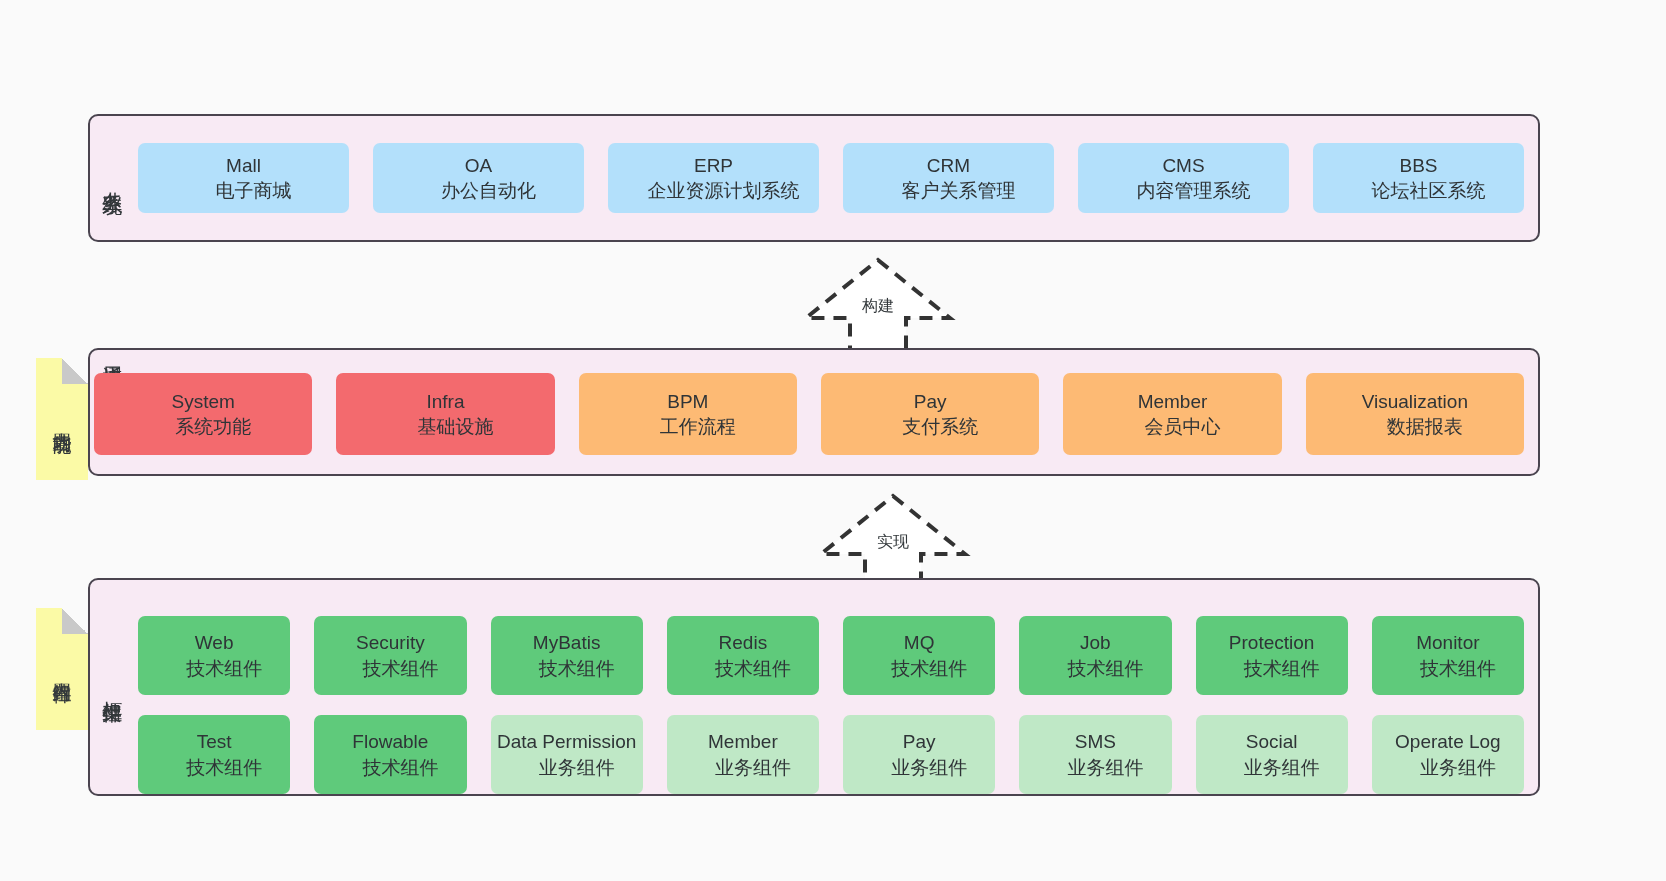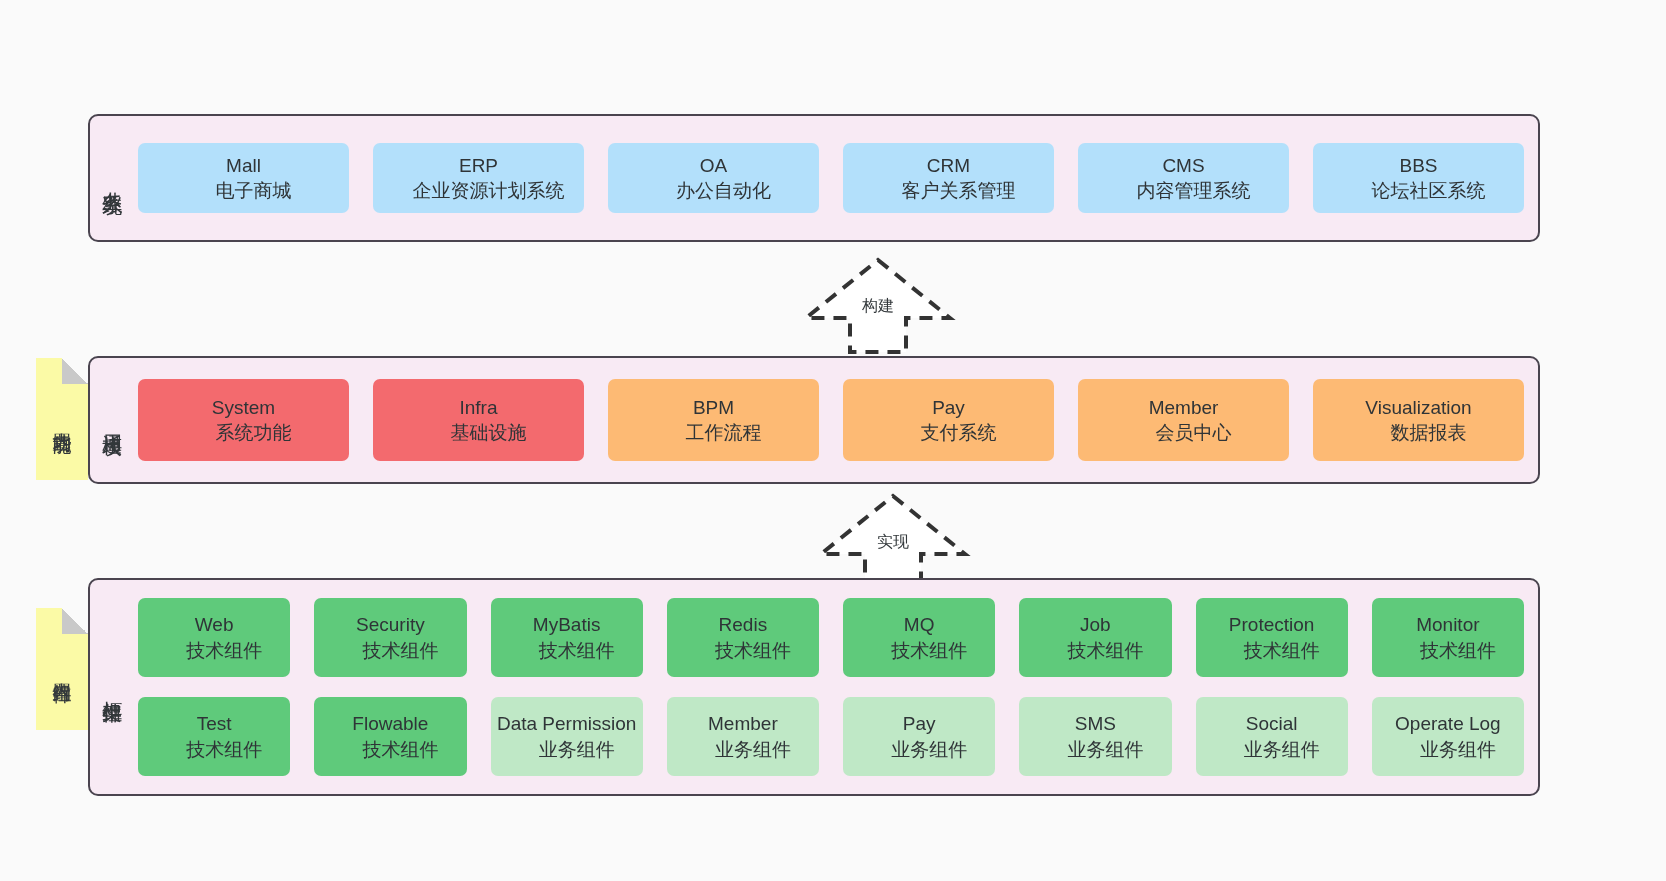--- a/index.html
+++ b/index.html
@@ -74,26 +74,26 @@
   .c-blue        { background: #b3e0fb; }
   .c-red         { background: #f36a6e; }
   .c-pink        { background: #fdba74; }
   .c-green       { background: #5fca7b; }
   .c-green-light { background: #bfe8c6; }
 
   
   #layer-business { left: 88px;  top: 114px; width: 1452px; height: 128px; }
   #layer-business .cell { height: 70px; }
 
-  #layer-common   { left: 88px;  top: 356px; width: 1452px; height: 128px; }
+  #layer-common   { left: 88px;  top: 348px; width: 1452px; height: 128px; flex-direction: column; }
   #layer-common .cell { height: 82px; }
 
   #layer-framework{ left: 88px;  top: 578px; width: 1452px; height: 218px; }
   #layer-framework .cell { height: 79px; }
-  #layer-framework .layer-body { gap: 20px; }
+  #layer-framework .layer-body { gap: 20px; justify-content: flex-end; }
 
   
   .note {
     position: absolute;
     background: #fbfaa6;
     box-sizing: border-box;
     display: flex;
     align-items: center;
     justify-content: center;
     font-size: 19px;
@@ -138,26 +138,26 @@
 
 <div class="layer" id="layer-business">
   <div class="layer-title">业务系统</div>
   <div class="layer-body">
     <div class="row">
       <div class="cell c-blue">
         <span class="en">Mall</span>
         <span class="cn">电子商城</span>
       </div>
       <div class="cell c-blue">
+        <span class="en">OA</span>
+        <span class="cn">办公自动化</span>
+      </div>
+      <div class="cell c-blue">
         <span class="en">ERP</span>
         <span class="cn">企业资源计划系统</span>
-      </div>
-      <div class="cell c-blue">
-        <span class="en">OA</span>
-        <span class="cn">办公自动化</span>
       </div>
       <div class="cell c-blue">
         <span class="en">CRM</span>
         <span class="cn">客户关系管理</span>
       </div>
       <div class="cell c-blue">
         <span class="en">CMS</span>
         <span class="cn">内容管理系统</span>
       </div>
       <div class="cell c-blue">

